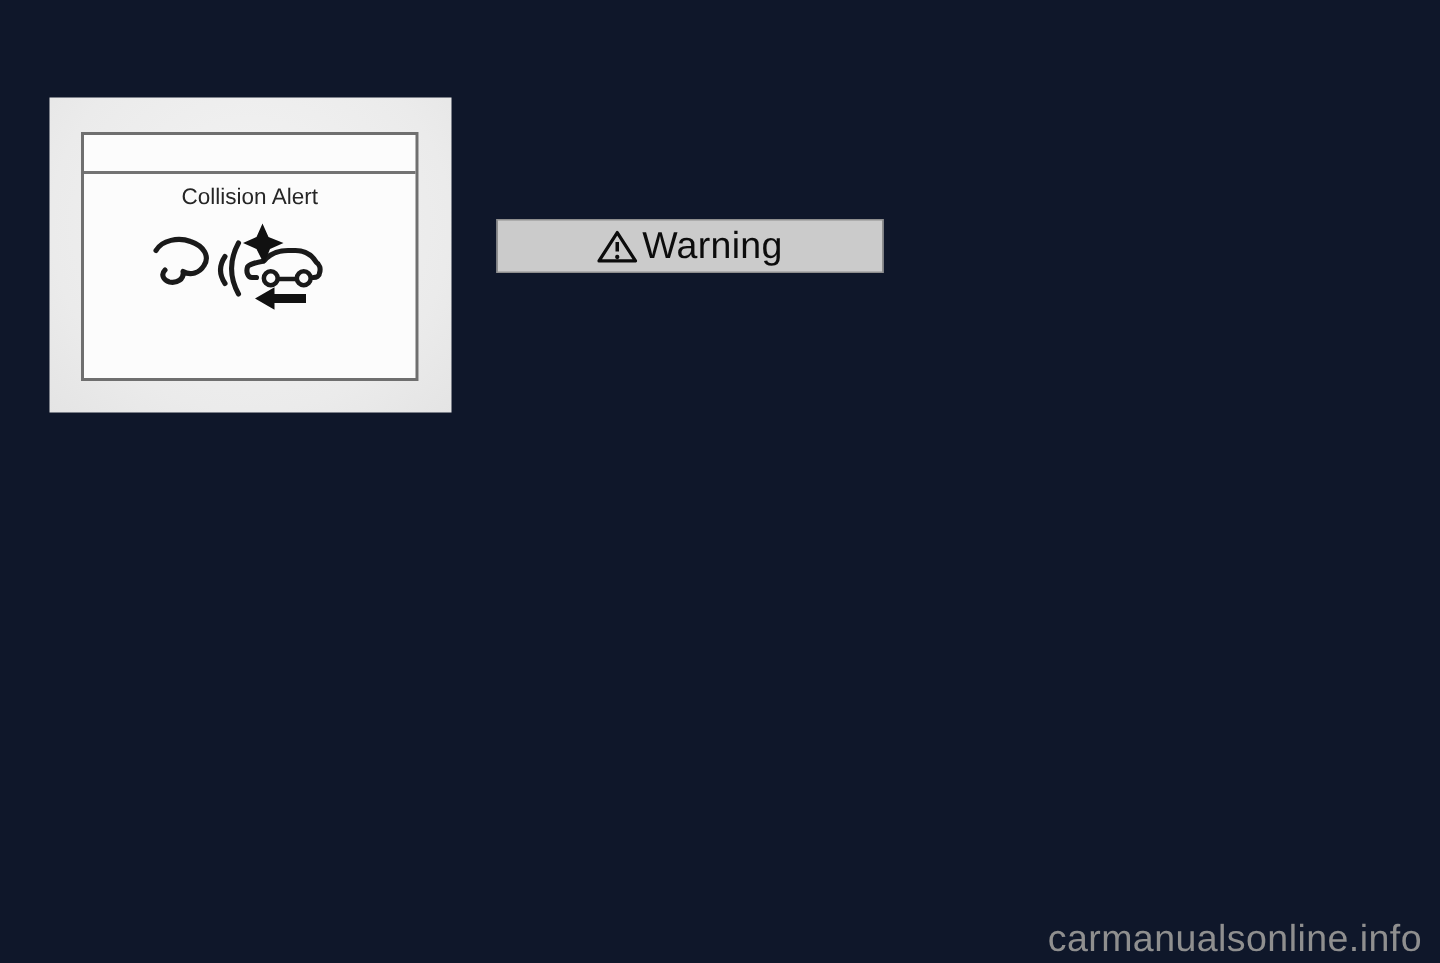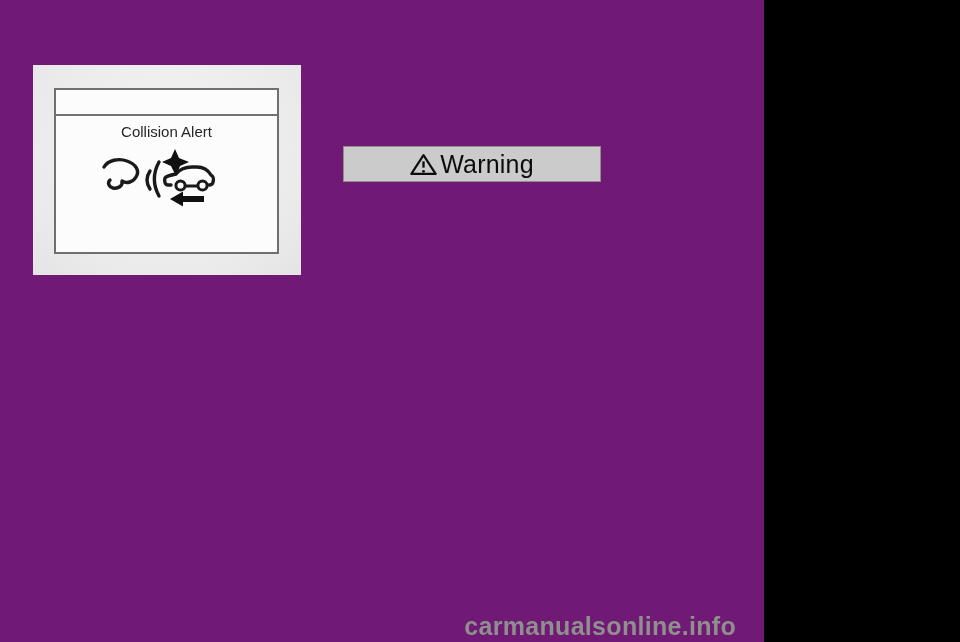--- a/index.html
+++ b/index.html
@@ -3,21 +3,21 @@
 <meta charset="utf-8">
 <style>
   html,body{margin:0;padding:0;}
   body{
     width:960px;height:642px;
     background:#000;
     font-family:"Liberation Sans", sans-serif;
     overflow:hidden;
   }
   .page{
-    position:relative;width:764px;height:642px;background:#701a75;
+    position:relative;width:960px;height:642px;background:#0f172a;
   }
 
   
   .illustration{
     position:absolute;left:33px;top:65px;width:268px;height:210px;
     background:radial-gradient(ellipse at 50% 40%, #f4f4f4 0%, #ebebeb 70%, #e4e4e4 100%);
   }
   .display-box{
     position:absolute;left:21px;top:23px;width:225px;height:166px;
     box-sizing:border-box;border:2px solid #6f6f6f;background:#fcfcfc;
@@ -35,32 +35,32 @@
     display:block;margin:5px auto 0;
   }
   .db-bottom{
     height:24px;border-top:2px solid #737373;
     display:flex;align-items:center;justify-content:center;
     font-size:14px;color:#262626;
   }
 
   
   .warning-box{
-    position:absolute;left:343px;top:146px;width:258px;height:36px;
+    position:absolute;left:331px;top:146px;width:258px;height:36px;
     box-sizing:border-box;background:#cbcbcb;border:1px solid #8e8e8e;
     display:flex;align-items:center;justify-content:center;gap:3px;
   }
   .warning-label{
     font-size:25px;line-height:1;color:#0c0c0c;letter-spacing:0.2px;
   }
 
   
   .watermark{
-    position:absolute;right:28px;bottom:1px;
-    font-size:25px;font-weight:bold;color:#8f8f8f;letter-spacing:0.3px;margin-top:28px;
+    position:absolute;right:12px;bottom:1px;
+    font-size:25px;font-weight:normal;color:#8f8f8f;letter-spacing:0.3px;margin-top:28px;
   }
 </style>
 </head>
 <body>
 
 <div class="page">
 
   <div class="illustration">
     <div class="display-box">
       <div class="db-top"></div>

